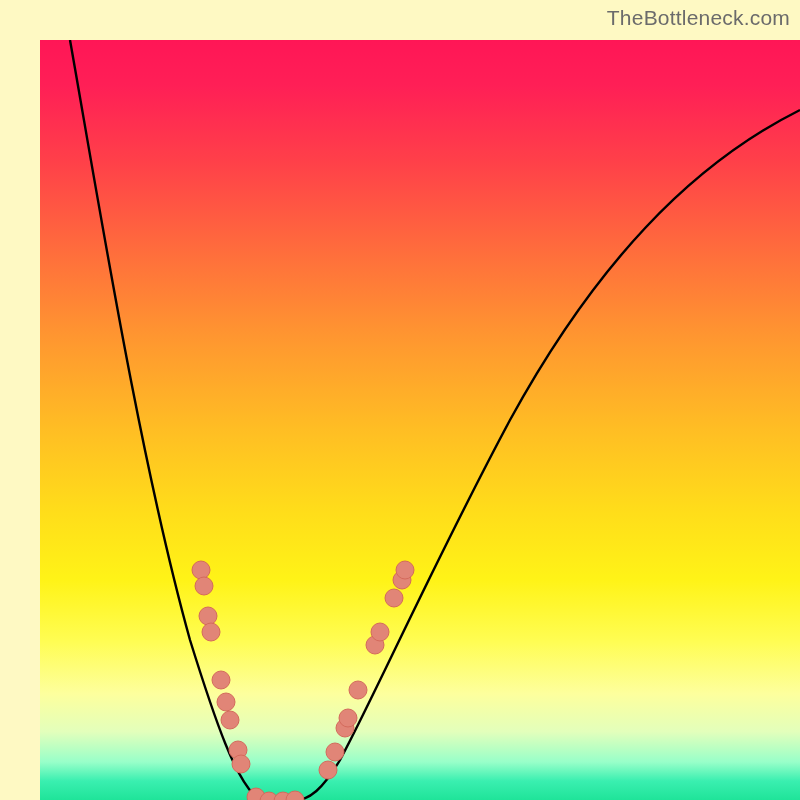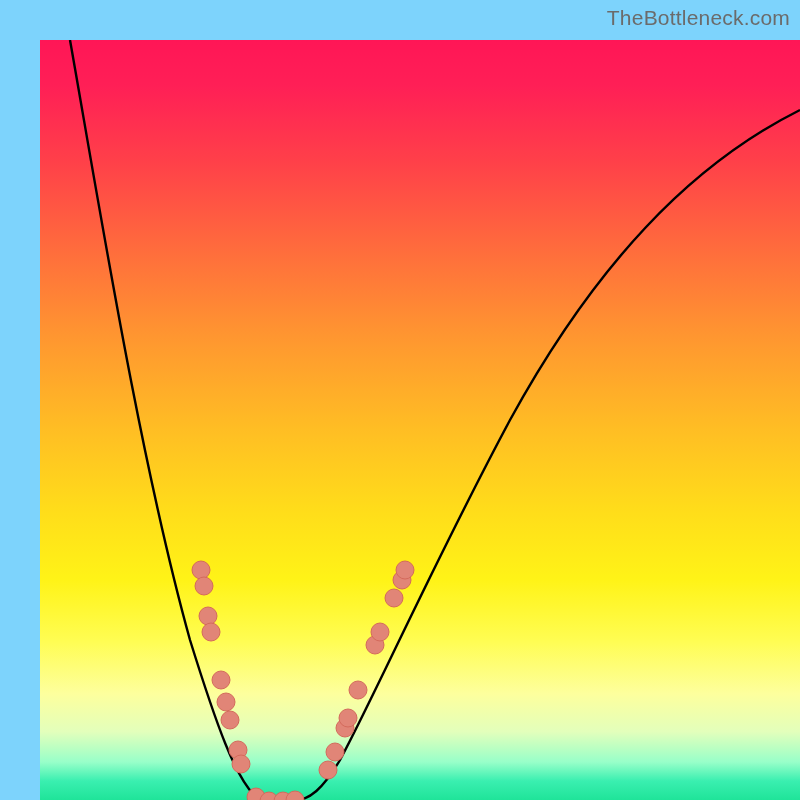--- a/index.html
+++ b/index.html
@@ -7,21 +7,21 @@
     padding: 0;
     width: 800px;
     height: 800px;
     overflow: hidden;
     background: #fff;
   }
   .outer {
     position: relative;
     width: 800px;
     height: 800px;
-    background: #7dd3fc;
+    background: #fef9c3;
   }
   .plot-area {
     position: absolute;
     left: 40px;
     top: 40px;
     width: 760px;
     height: 760px;
     background: linear-gradient(
       to bottom,
       #ff1656 0%,

